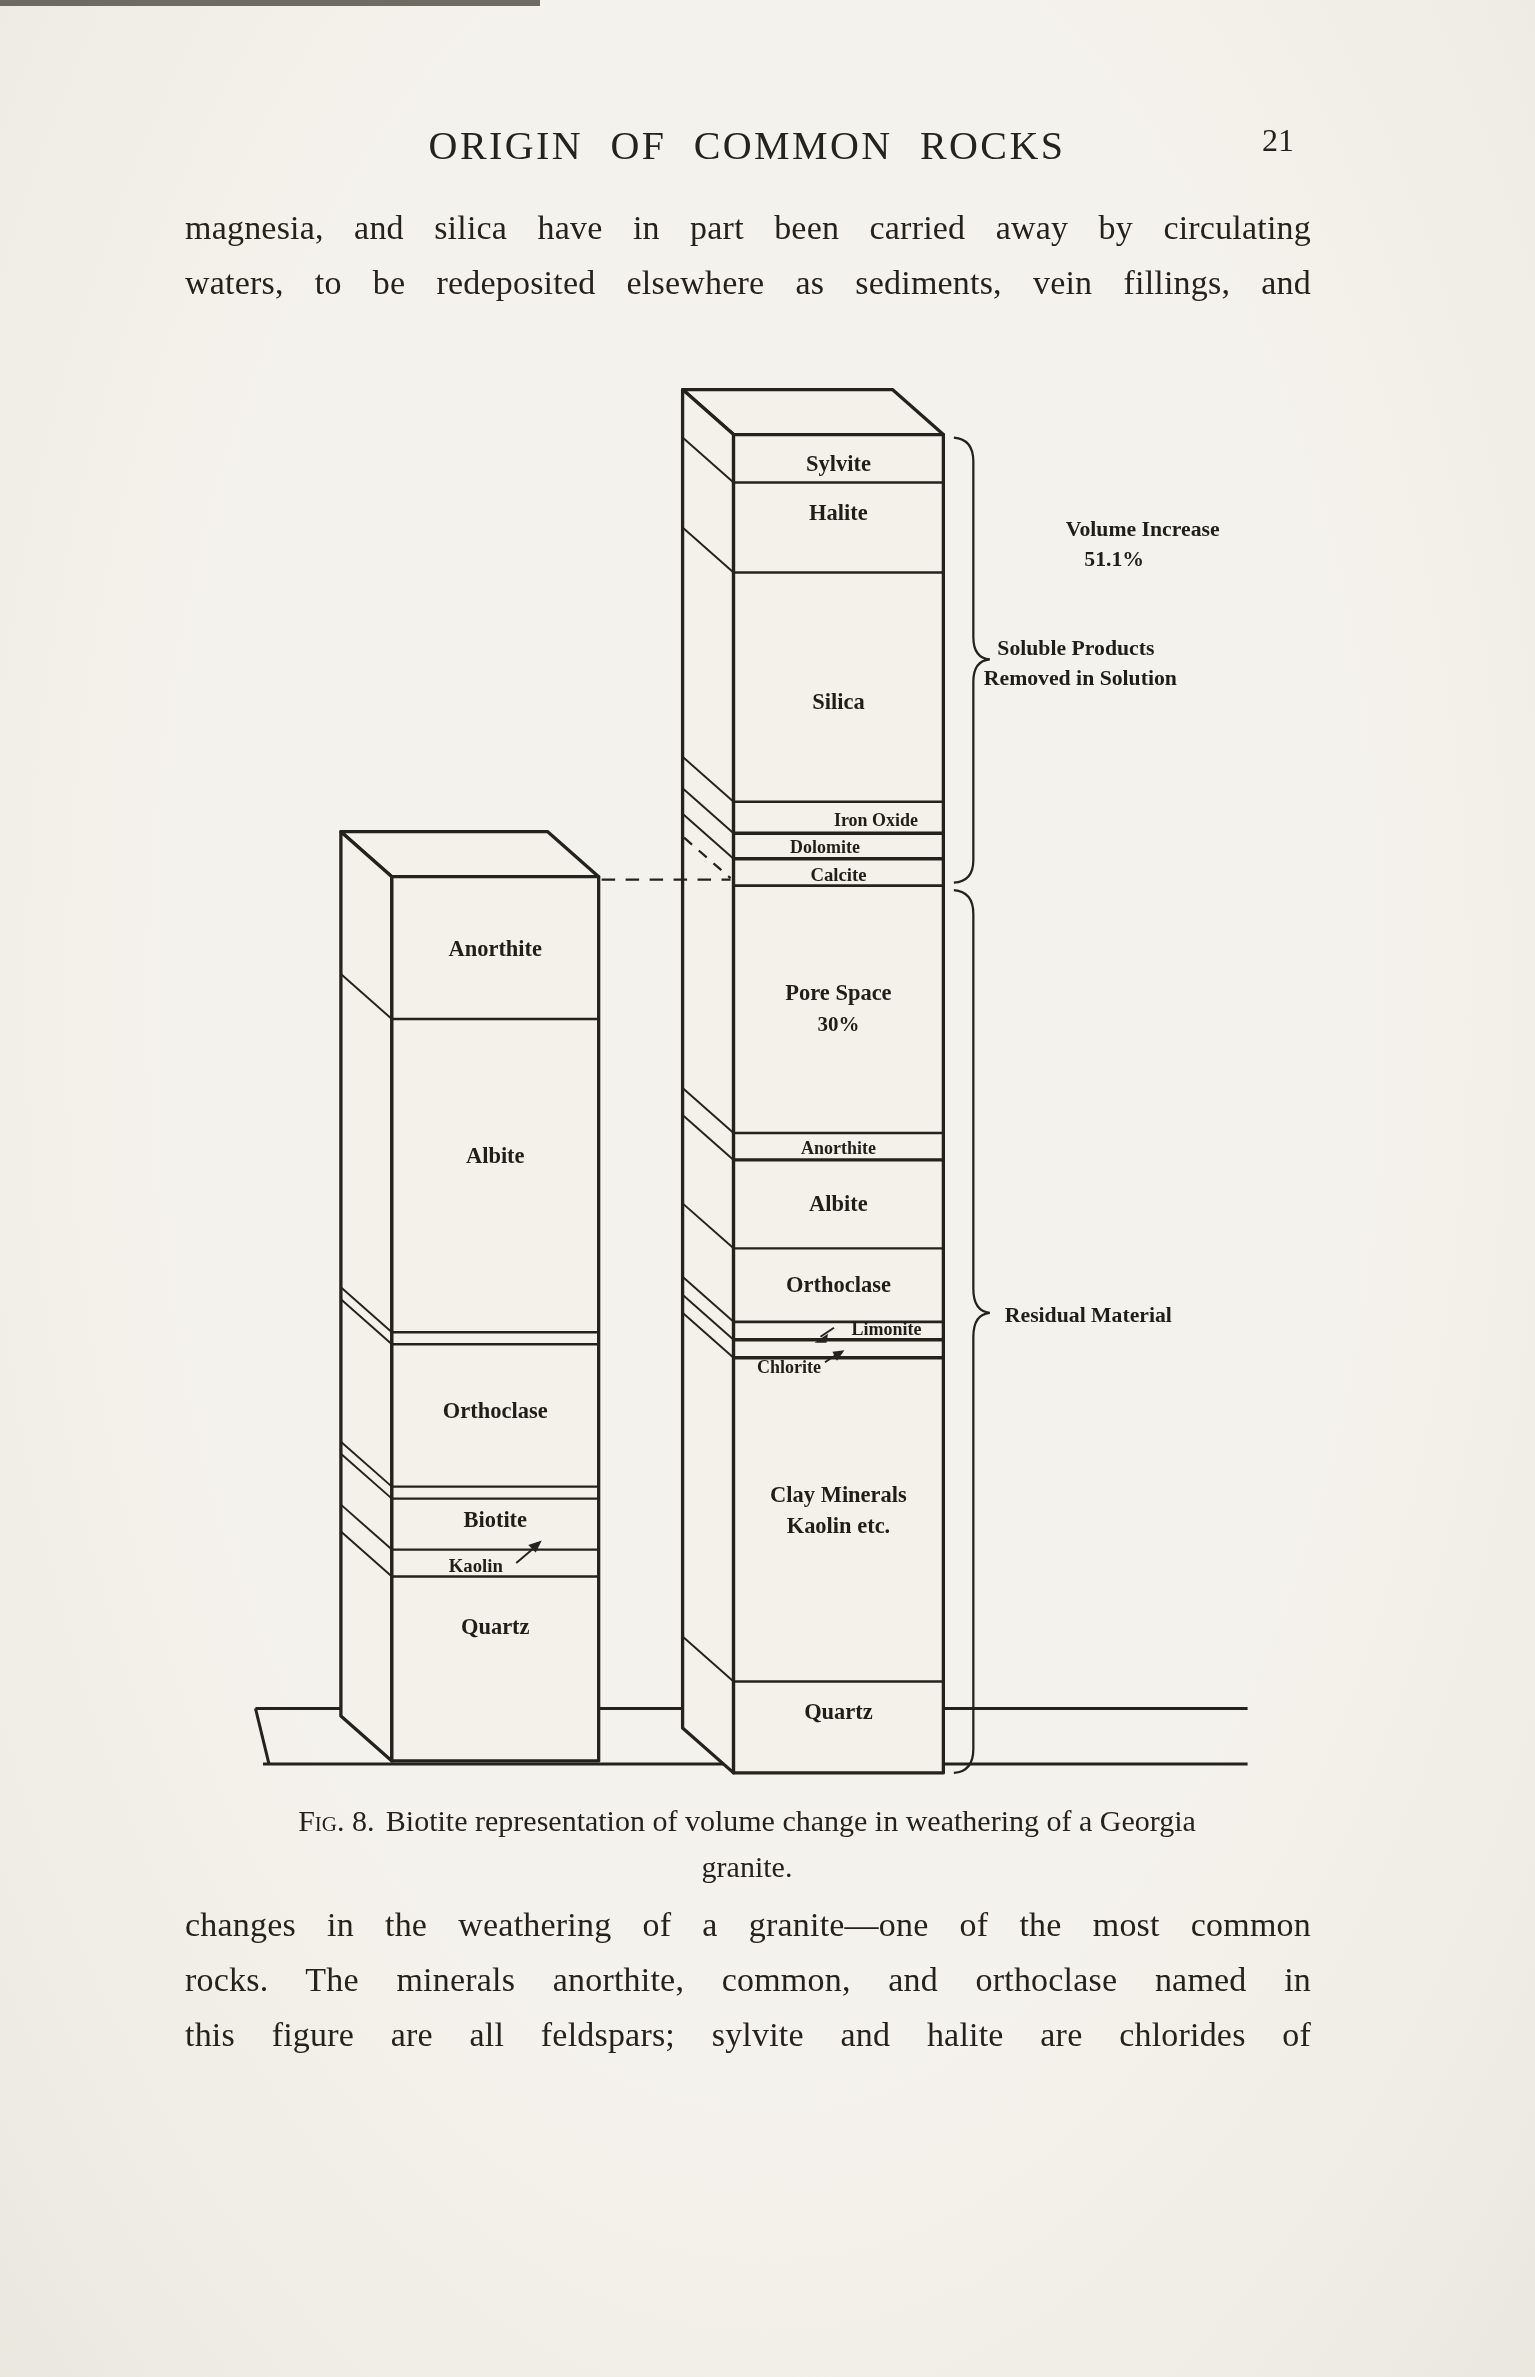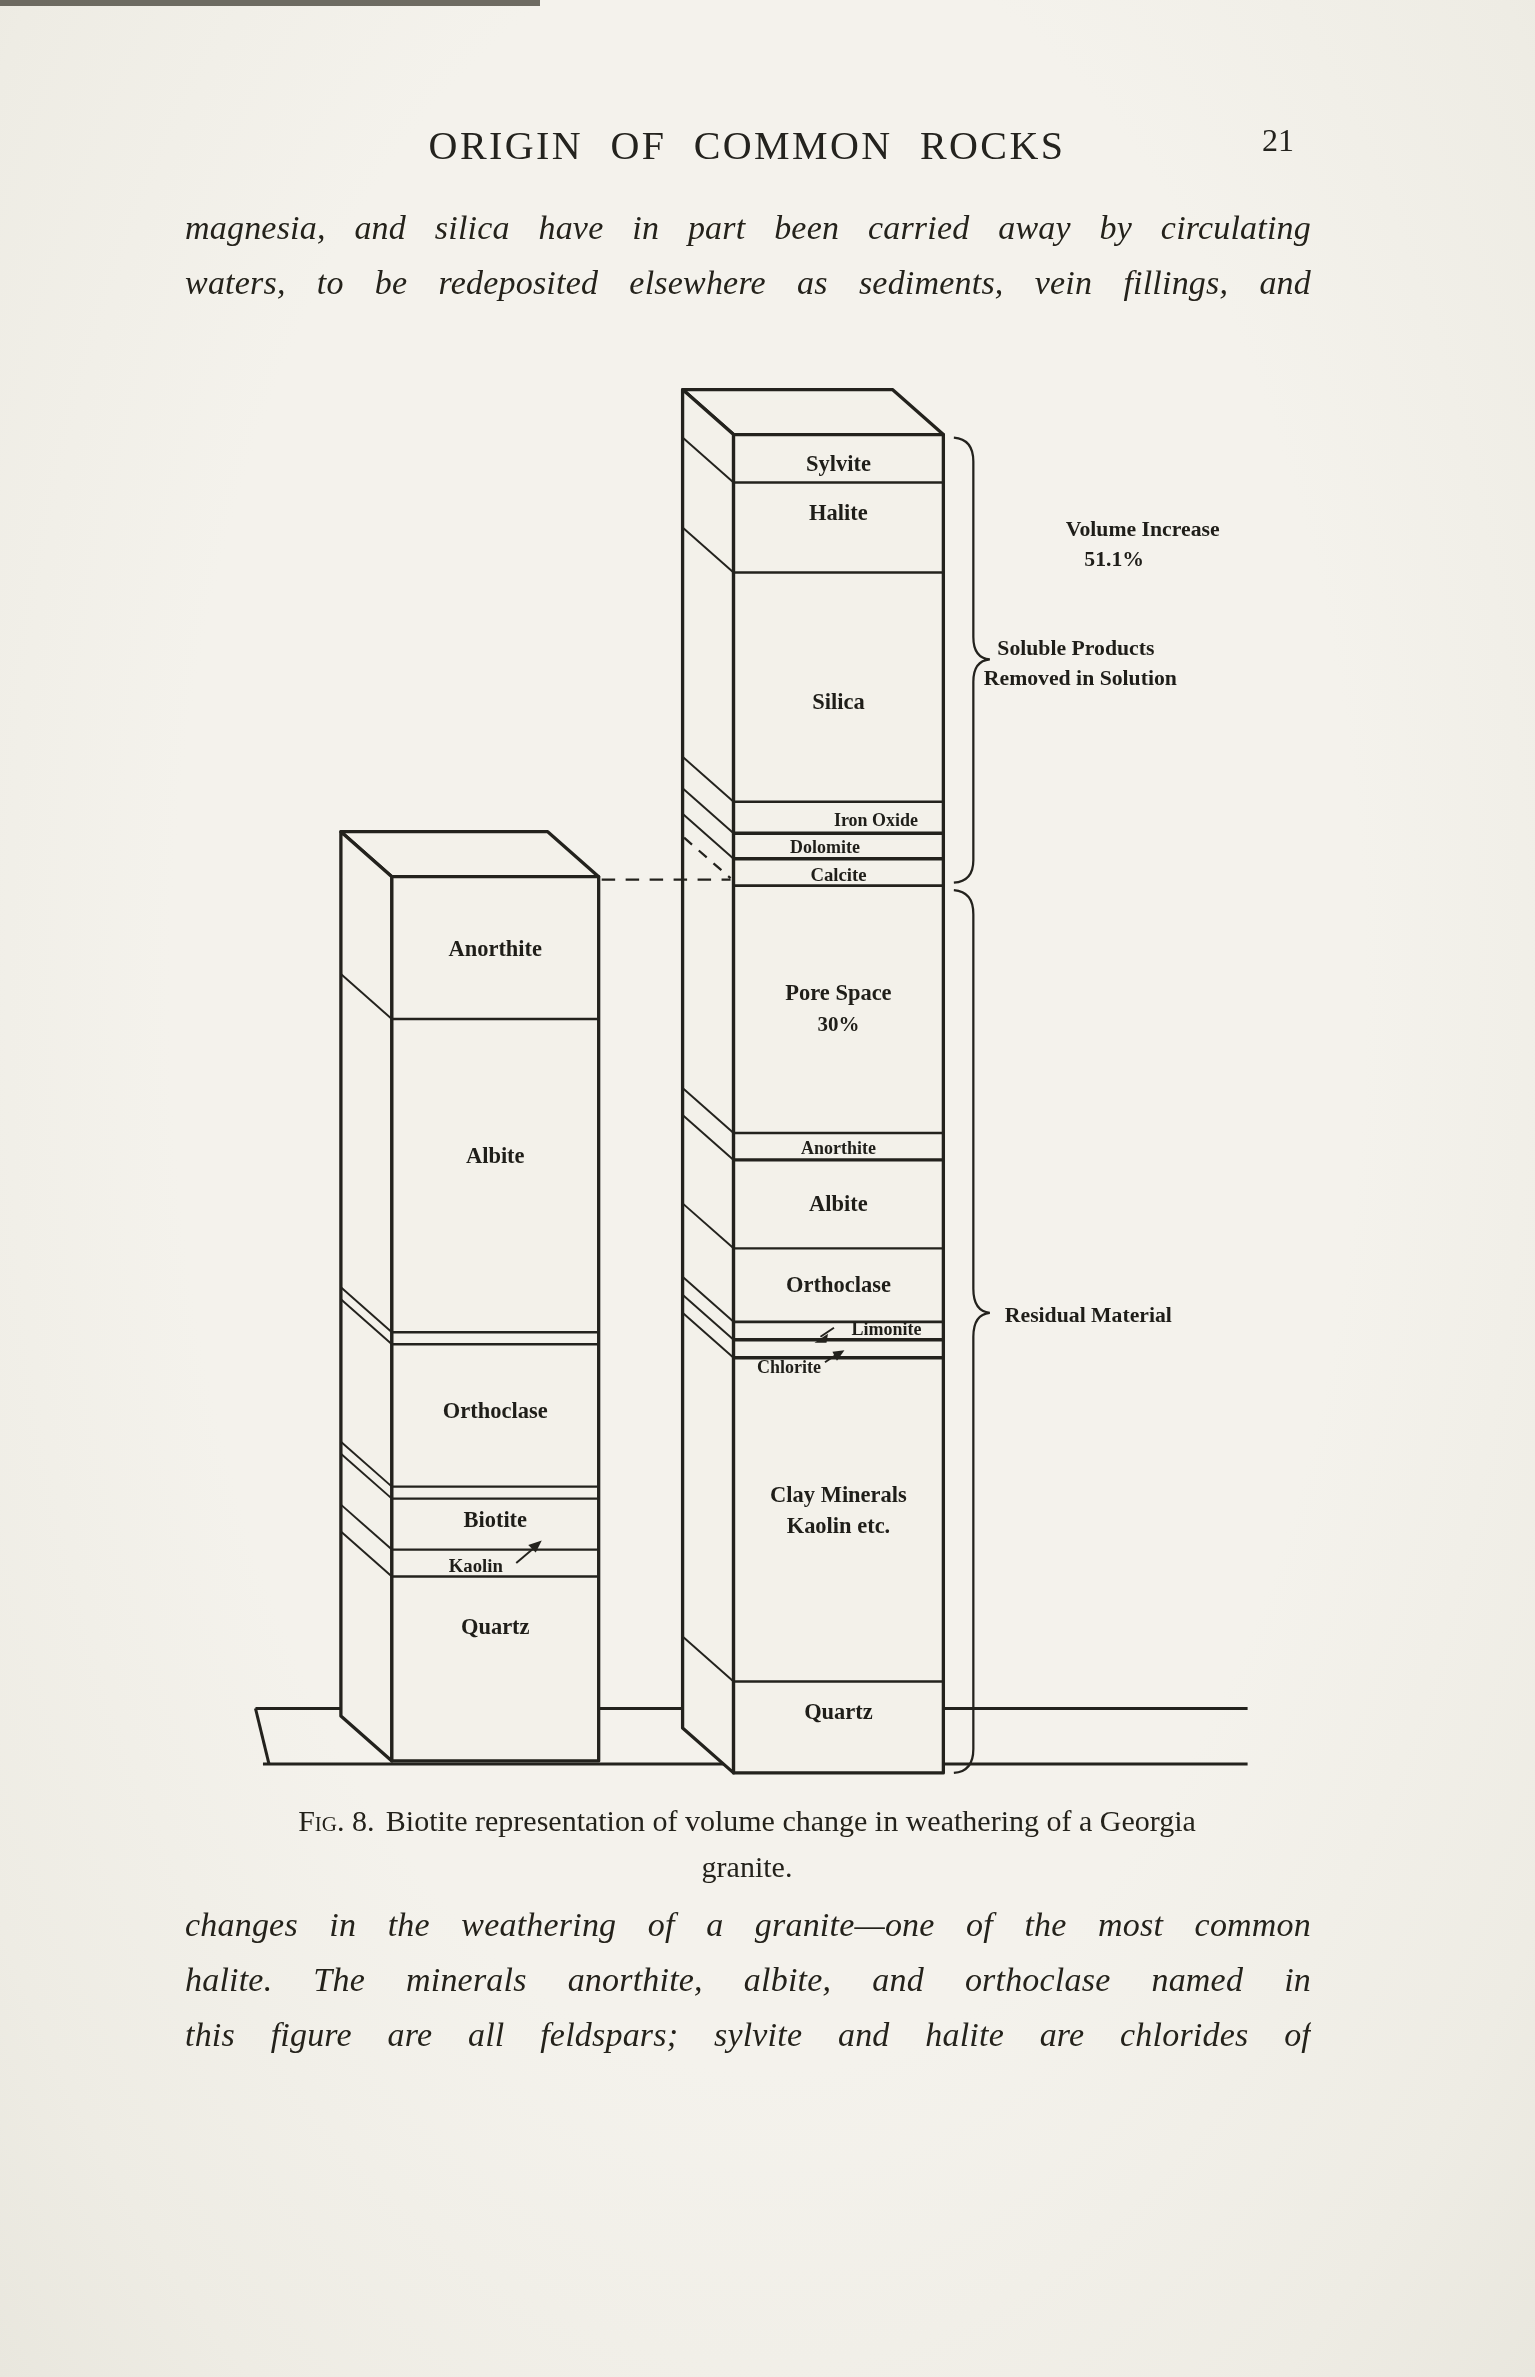--- a/index.html
+++ b/index.html
@@ -20,21 +20,21 @@
   .header-row { position:absolute; left:185px; top:122px; width:1124px; }
   .header-title {
     text-align:center; font-size:40px; letter-spacing:2.4px; word-spacing:15px;
     color:#24231e;
   }
   .page-number { position:absolute; right:15px; top:0; font-size:32px; }
   .para { position:absolute; left:185px; width:1126px; font-size:34px; color:#24221b; }
   .para .line {
     text-align:justify; text-align-last:justify;
     line-height:55px; letter-spacing:0.2px; word-spacing:1.4px;
-    height:55px; overflow:hidden; white-space:nowrap;font-style:italic;
+    height:55px; overflow:hidden; white-space:nowrap;
   }
   .para-top { top:200px; }
   .para-bottom { top:1897px; }
   .caption {
     position:absolute; left:162px; top:1798px; width:1170px;
     text-align:center; font-size:30px; line-height:46px; color:#24221b;
   }
   .smallcaps { font-variant:small-caps; margin-right:11.4px; }
   svg text {
     font-family:"Liberation Serif","DejaVu Serif",serif;
@@ -180,18 +180,18 @@
 
   <div class="caption">
     <div>
       <span class="smallcaps">Fig. 8.</span><span>Biotite representation of volume change in weathering of a Georgia</span>
     </div>
     <div>granite.</div>
   </div>
 
   <div class="para para-bottom">
     <div class="line">changes in the weathering of a granite—one of the most common</div>
-    <div class="line">halite. The minerals anorthite, albite, and orthoclase named in</div>
+    <div class="line">rocks. The minerals anorthite, common, and orthoclase named in</div>
     <div class="line">this figure are all feldspars; sylvite and halite are chlorides of</div>
   </div>
 
 </div>
 
 
 </body></html>

